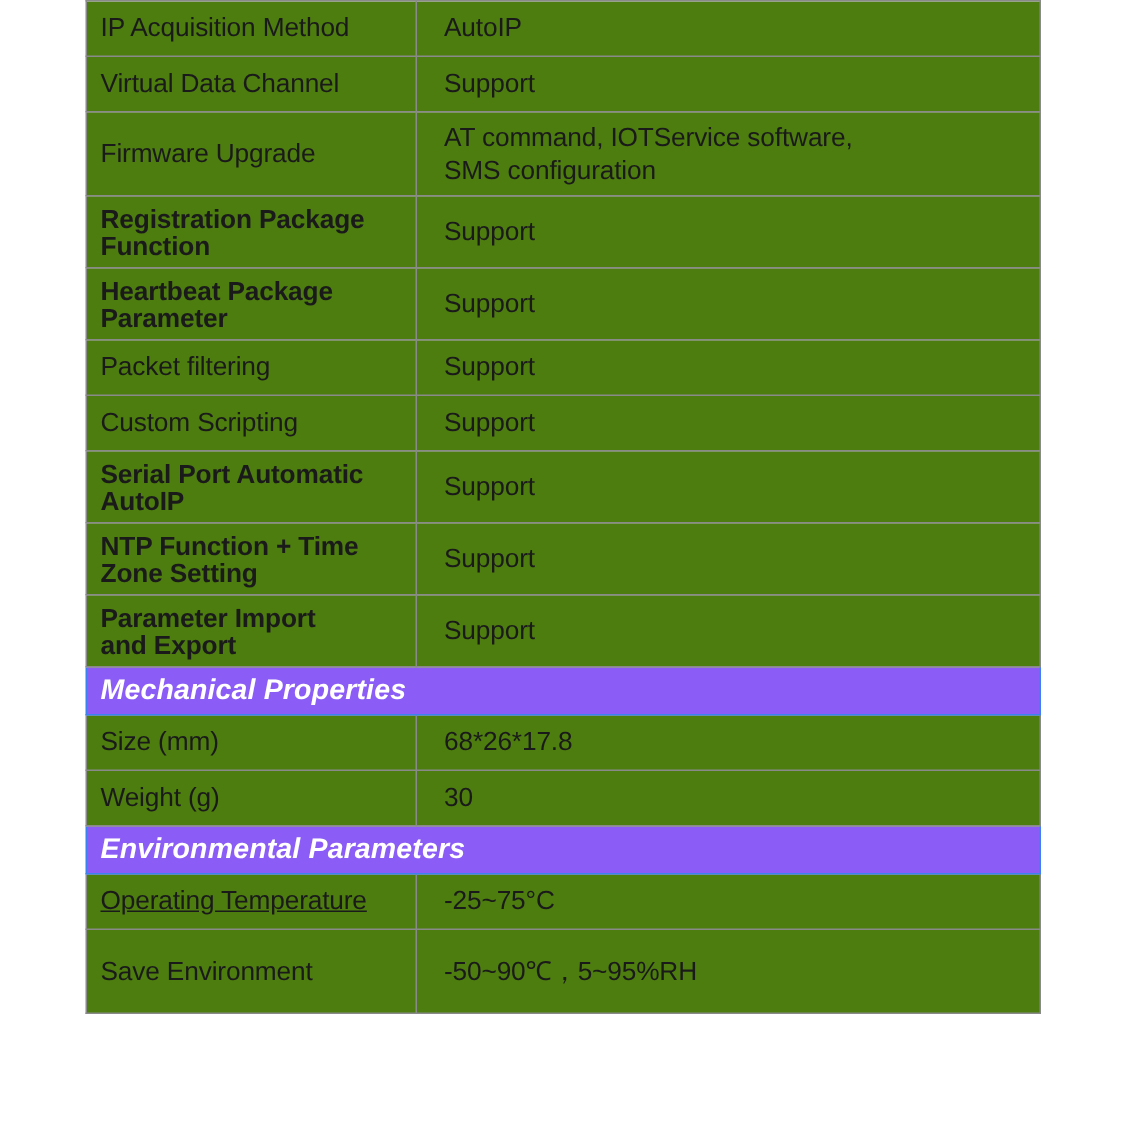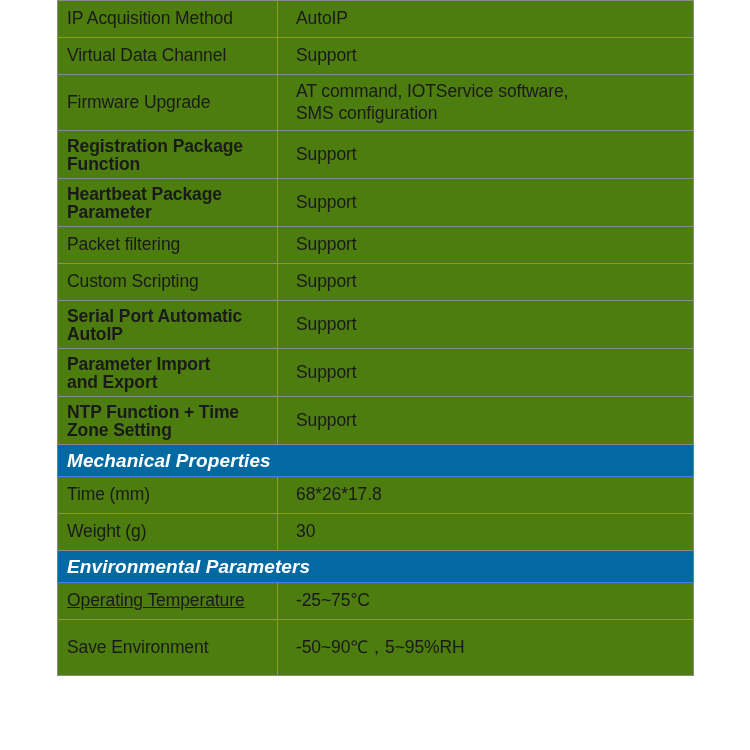--- a/index.html
+++ b/index.html
@@ -47,21 +47,21 @@
 
   
   #spec-table td.label-2l {
     line-height: 1.04;
     padding-top: 1px;
     font-weight: bold;
   }
 
   
   #spec-table tr.section td {
-    background: #0369a1;
+    background: #8b5cf6;
     border-left: 1px solid #3b82ef;
     border-right: 1px solid #3b82ef;
     border-top: 1px solid #3b82ef;
     border-bottom: 1px solid #3b82ef;
     height: 31px;
     color: #ffffff;
     font-style: italic;
     font-weight: bold;
     font-size: 19px;
     letter-spacing: 0.1px;
@@ -128,42 +128,42 @@
       <td class="label label-2l">
         <span class="line">Serial Port Automatic</span>
         <span class="line">AutoIP</span>
       </td>
       <td class="value">Support</td>
     </tr>
 
 
     <tr class="row-two">
       <td class="label label-2l">
-        <span class="line">Parameter Import</span>
-        <span class="line">and Export</span>
+        <span class="line">NTP Function + Time</span>
+        <span class="line">Zone Setting</span>
       </td>
       <td class="value">Support</td>
     </tr>
 
     <tr class="row-two">
       <td class="label label-2l">
-        <span class="line">NTP Function + Time</span>
-        <span class="line">Zone Setting</span>
+        <span class="line">Parameter Import</span>
+        <span class="line">and Export</span>
       </td>
       <td class="value">Support</td>
     </tr>
 
 
     <tr class="section">
       <td colspan="2">Mechanical Properties</td>
     </tr>
 
 
     <tr class="row-std">
-      <td class="label">Time (mm)</td>
+      <td class="label">Size (mm)</td>
       <td class="value">68*26*17.8</td>
     </tr>
 
     <tr class="row-std">
       <td class="label">Weight (g)</td>
       <td class="value">30</td>
     </tr>
 
     <tr class="section">
       <td colspan="2">Environmental Parameters</td>

